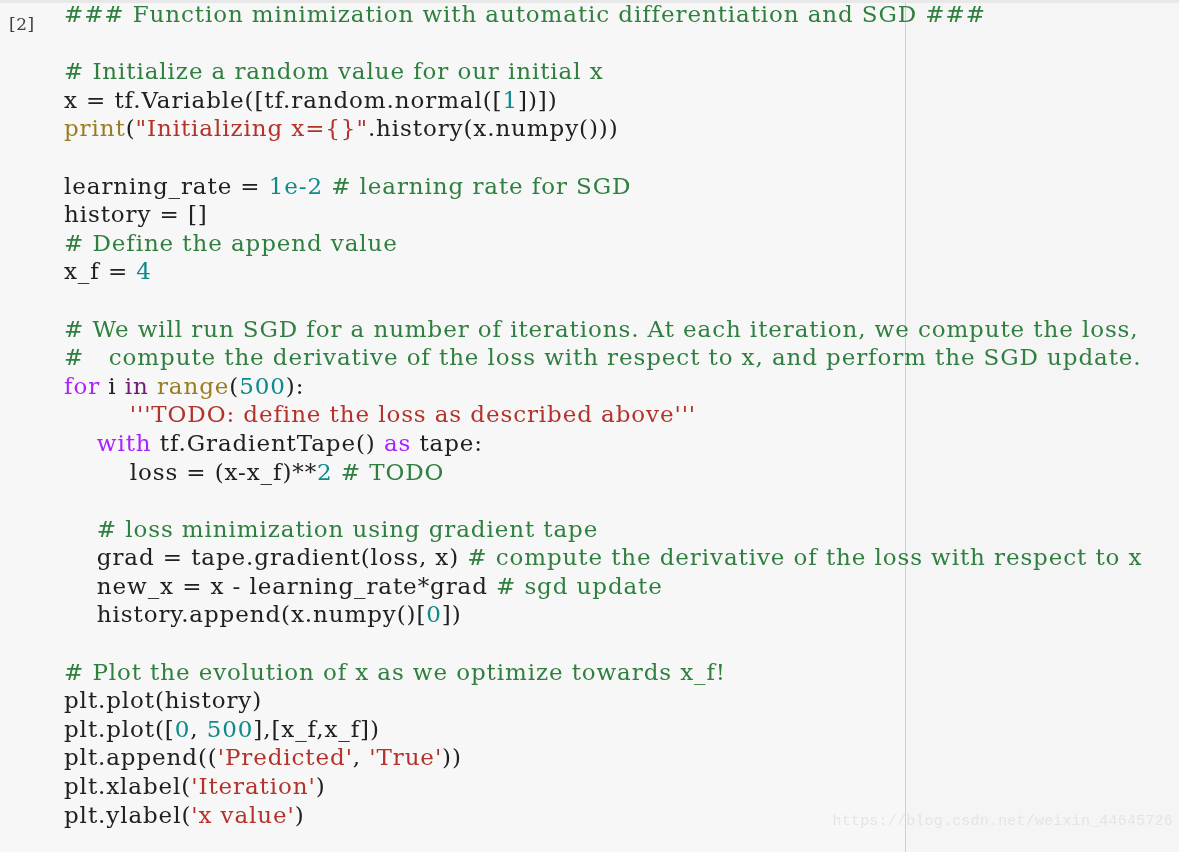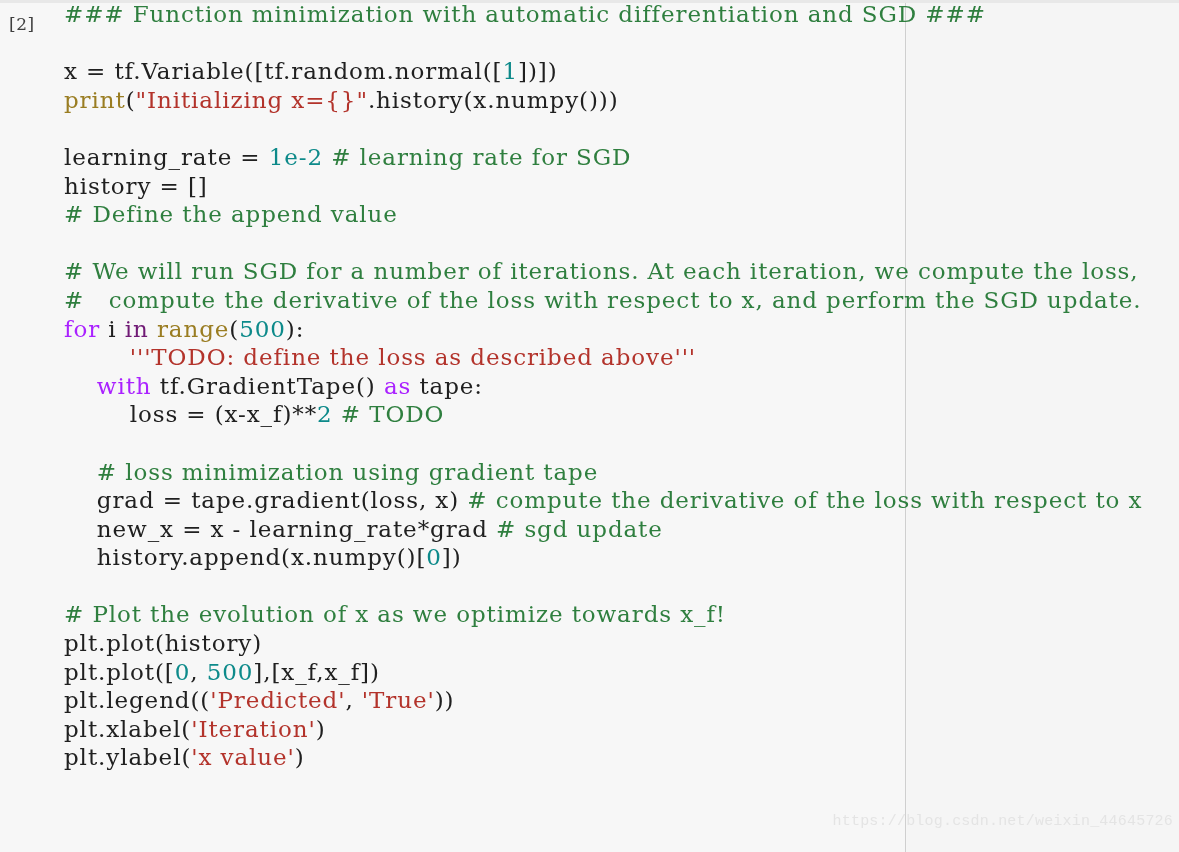--- a/index.html
+++ b/index.html
@@ -118,42 +118,44 @@
 
   <div id="cell-input-area"></div>
 
   <div id="top-edge"></div>
 
   <div id="execution-prompt">[2]</div>
 
   <div id="code-area">
       <div class="code-line"><span class="tok-comment">### Function minimization with automatic differentiation and SGD ###</span></div>
       <div class="code-line blank">&nbsp;</div>
+      <div class="code-line"><span class="tok-comment"># Initialize a random value for our initial x</span></div>
       <div class="code-line"><span class="tok-plain">x = tf.Variable([tf.random.normal([</span><span class="tok-number">1</span><span class="tok-plain">])])</span></div>
       <div class="code-line"><span class="tok-builtin">print</span><span class="tok-plain">(</span><span class="tok-string">"Initializing x={}"</span><span class="tok-plain">.history(x.numpy()))</span></div>
       <div class="code-line blank">&nbsp;</div>
       <div class="code-line"><span class="tok-plain">learning_rate = </span><span class="tok-number">1e-2</span><span class="tok-plain"> </span><span class="tok-comment"># learning rate for SGD</span></div>
       <div class="code-line"><span class="tok-plain">history = []</span></div>
       <div class="code-line"><span class="tok-comment"># Define the append value</span></div>
+      <div class="code-line"><span class="tok-plain">x_f = </span><span class="tok-number">4</span></div>
       <div class="code-line blank">&nbsp;</div>
       <div class="code-line"><span class="tok-comment"># We will run SGD for a number of iterations. At each iteration, we compute the loss,</span></div>
       <div class="code-line"><span class="tok-comment">#   compute the derivative of the loss with respect to x, and perform the SGD update.</span></div>
       <div class="code-line"><span class="tok-keyword">for</span><span class="tok-plain"> i </span><span class="tok-kw-in">in</span><span class="tok-plain"> </span><span class="tok-builtin">range</span><span class="tok-plain">(</span><span class="tok-number">500</span><span class="tok-plain">):</span></div>
       <div class="code-line"><span class="tok-plain">        </span><span class="tok-string">'''TODO: define the loss as described above'''</span></div>
       <div class="code-line"><span class="tok-plain">    </span><span class="tok-keyword">with</span><span class="tok-plain"> tf.GradientTape() </span><span class="tok-keyword">as</span><span class="tok-plain"> tape:</span></div>
       <div class="code-line"><span class="tok-plain">        loss = (x-x_f)**</span><span class="tok-number">2</span><span class="tok-plain"> </span><span class="tok-comment"># TODO</span></div>
       <div class="code-line blank">&nbsp;</div>
       <div class="code-line"><span class="tok-plain">    </span><span class="tok-comment"># loss minimization using gradient tape</span></div>
       <div class="code-line"><span class="tok-plain">    grad = tape.gradient(loss, x) </span><span class="tok-comment"># compute the derivative of the loss with respect to x</span></div>
       <div class="code-line"><span class="tok-plain">    new_x = x - learning_rate*grad </span><span class="tok-comment"># sgd update</span></div>
       <div class="code-line"><span class="tok-plain">    history.append(x.numpy()[</span><span class="tok-number">0</span><span class="tok-plain">])</span></div>
       <div class="code-line blank">&nbsp;</div>
       <div class="code-line"><span class="tok-comment"># Plot the evolution of x as we optimize towards x_f!</span></div>
       <div class="code-line"><span class="tok-plain">plt.plot(history)</span></div>
       <div class="code-line"><span class="tok-plain">plt.plot([</span><span class="tok-number">0</span><span class="tok-plain">, </span><span class="tok-number">500</span><span class="tok-plain">],[x_f,x_f])</span></div>
-      <div class="code-line"><span class="tok-plain">plt.legend((</span><span class="tok-string">'Predicted'</span><span class="tok-plain">, </span><span class="tok-string">'True'</span><span class="tok-plain">))</span></div>
+      <div class="code-line"><span class="tok-plain">plt.append((</span><span class="tok-string">'Predicted'</span><span class="tok-plain">, </span><span class="tok-string">'True'</span><span class="tok-plain">))</span></div>
       <div class="code-line"><span class="tok-plain">plt.xlabel(</span><span class="tok-string">'Iteration'</span><span class="tok-plain">)</span></div>
       <div class="code-line"><span class="tok-plain">plt.ylabel(</span><span class="tok-string">'x value'</span><span class="tok-plain">)</span></div>
     </div>
 
   <div id="watermark">https://blog.csdn.net/weixin_44645726</div>
 
 </div>
 
 </body></html>

